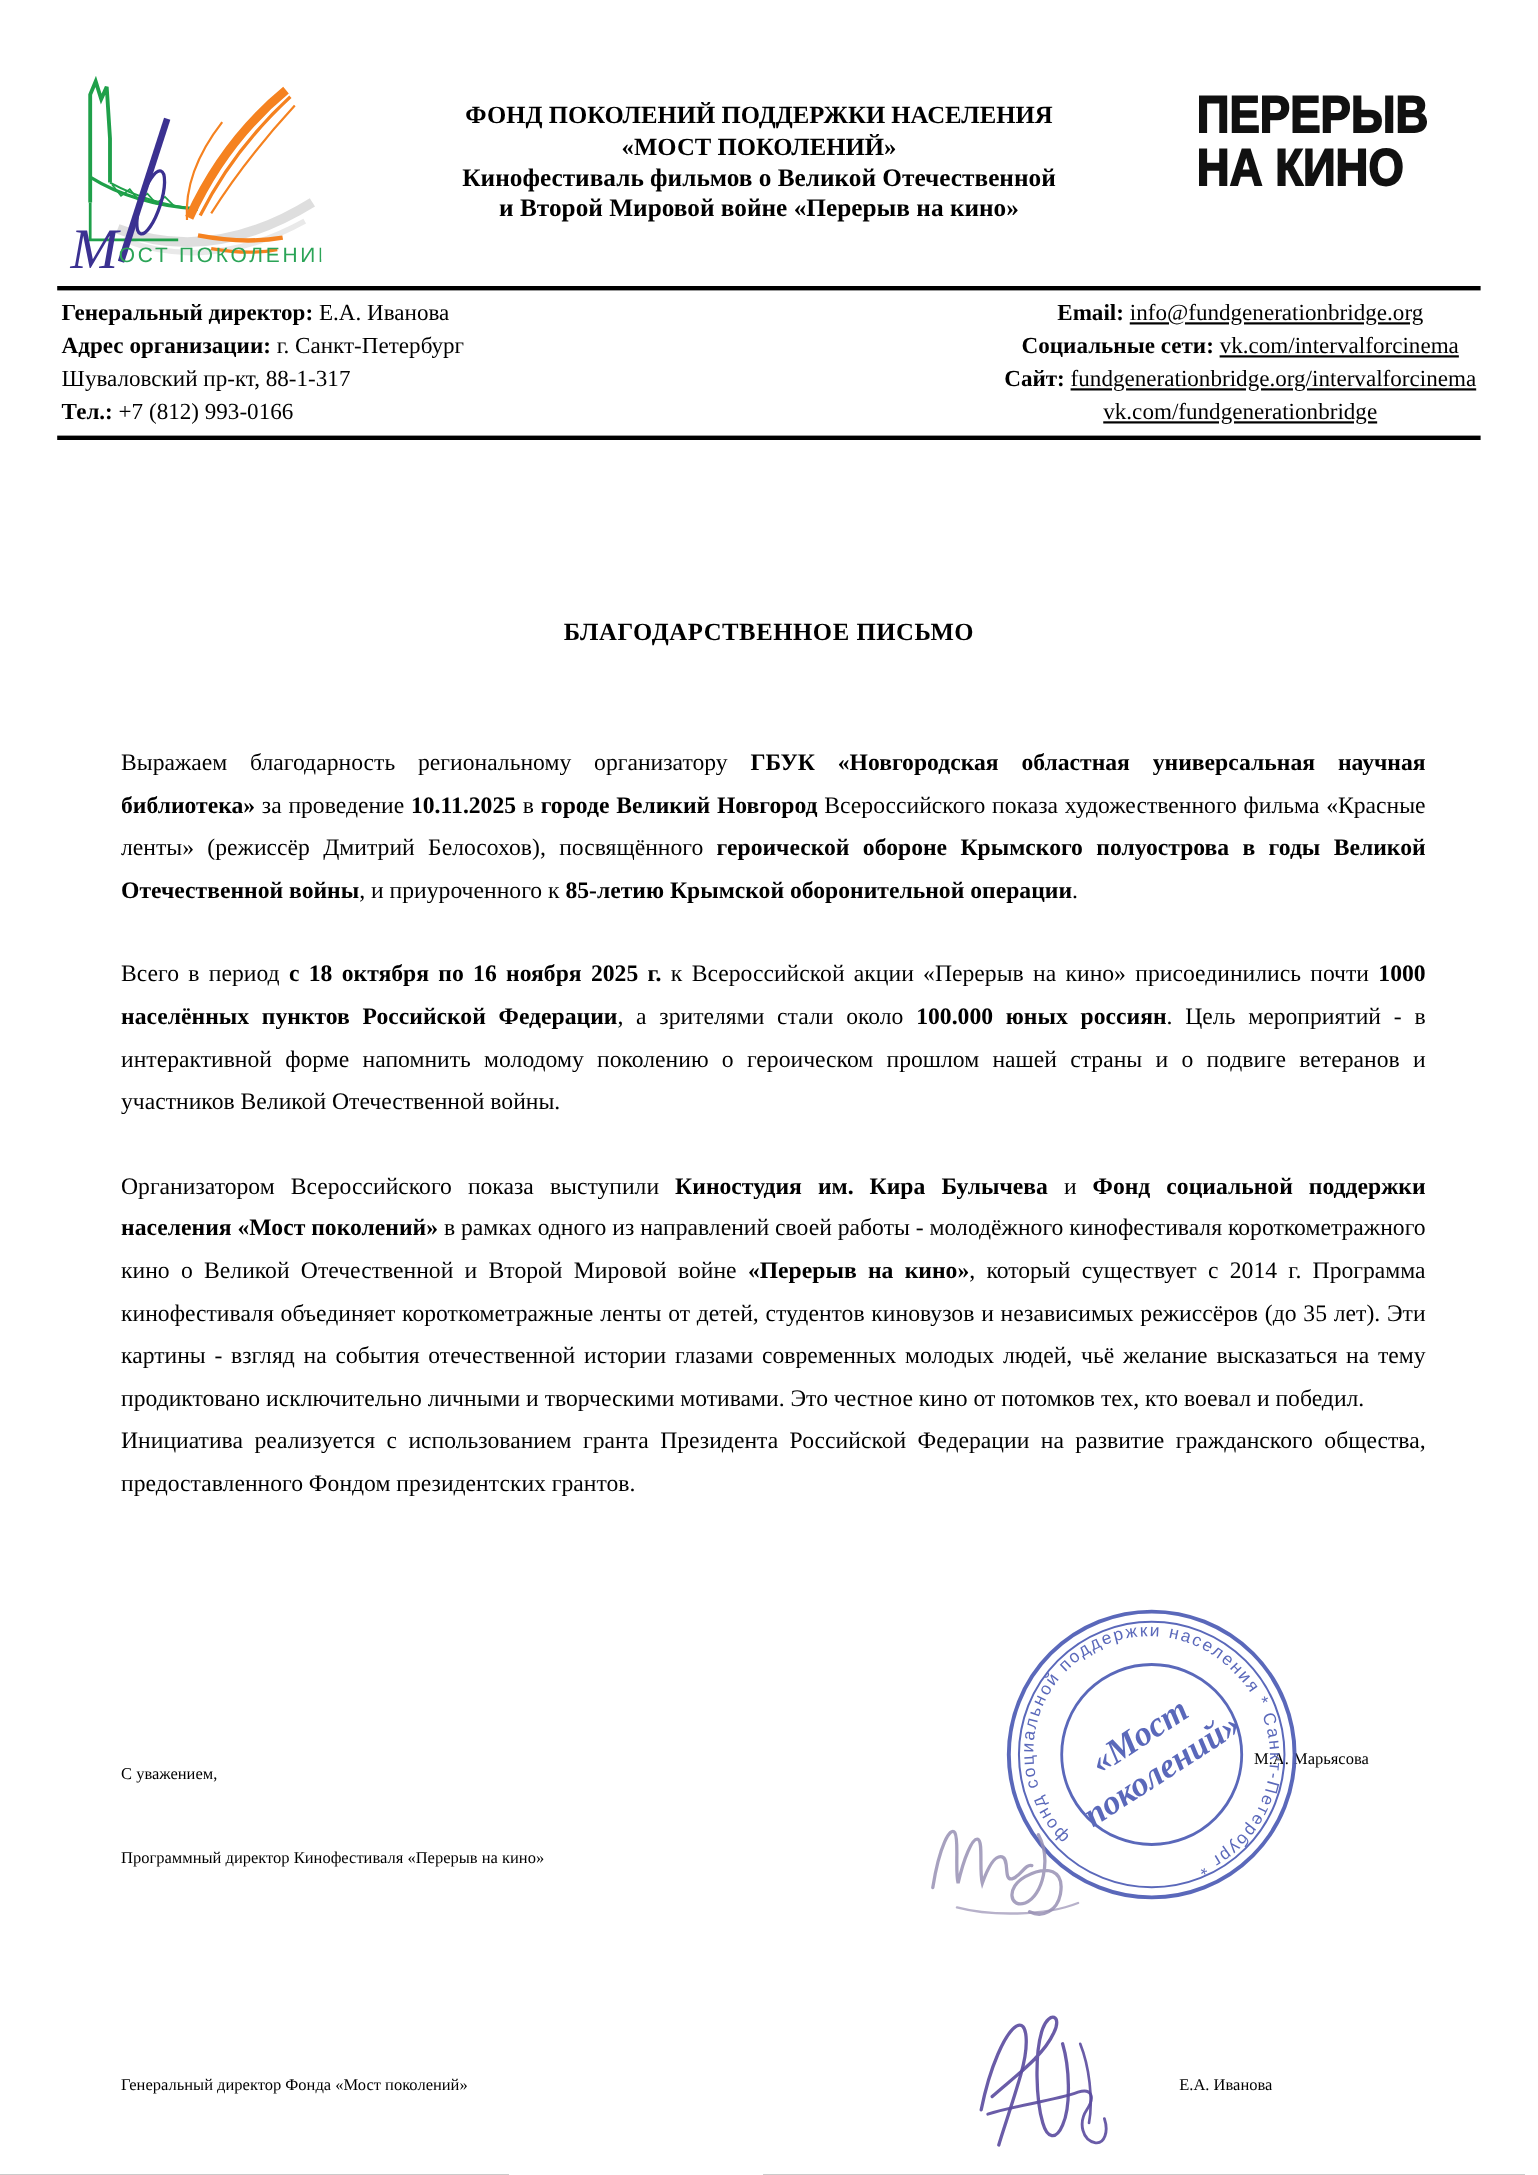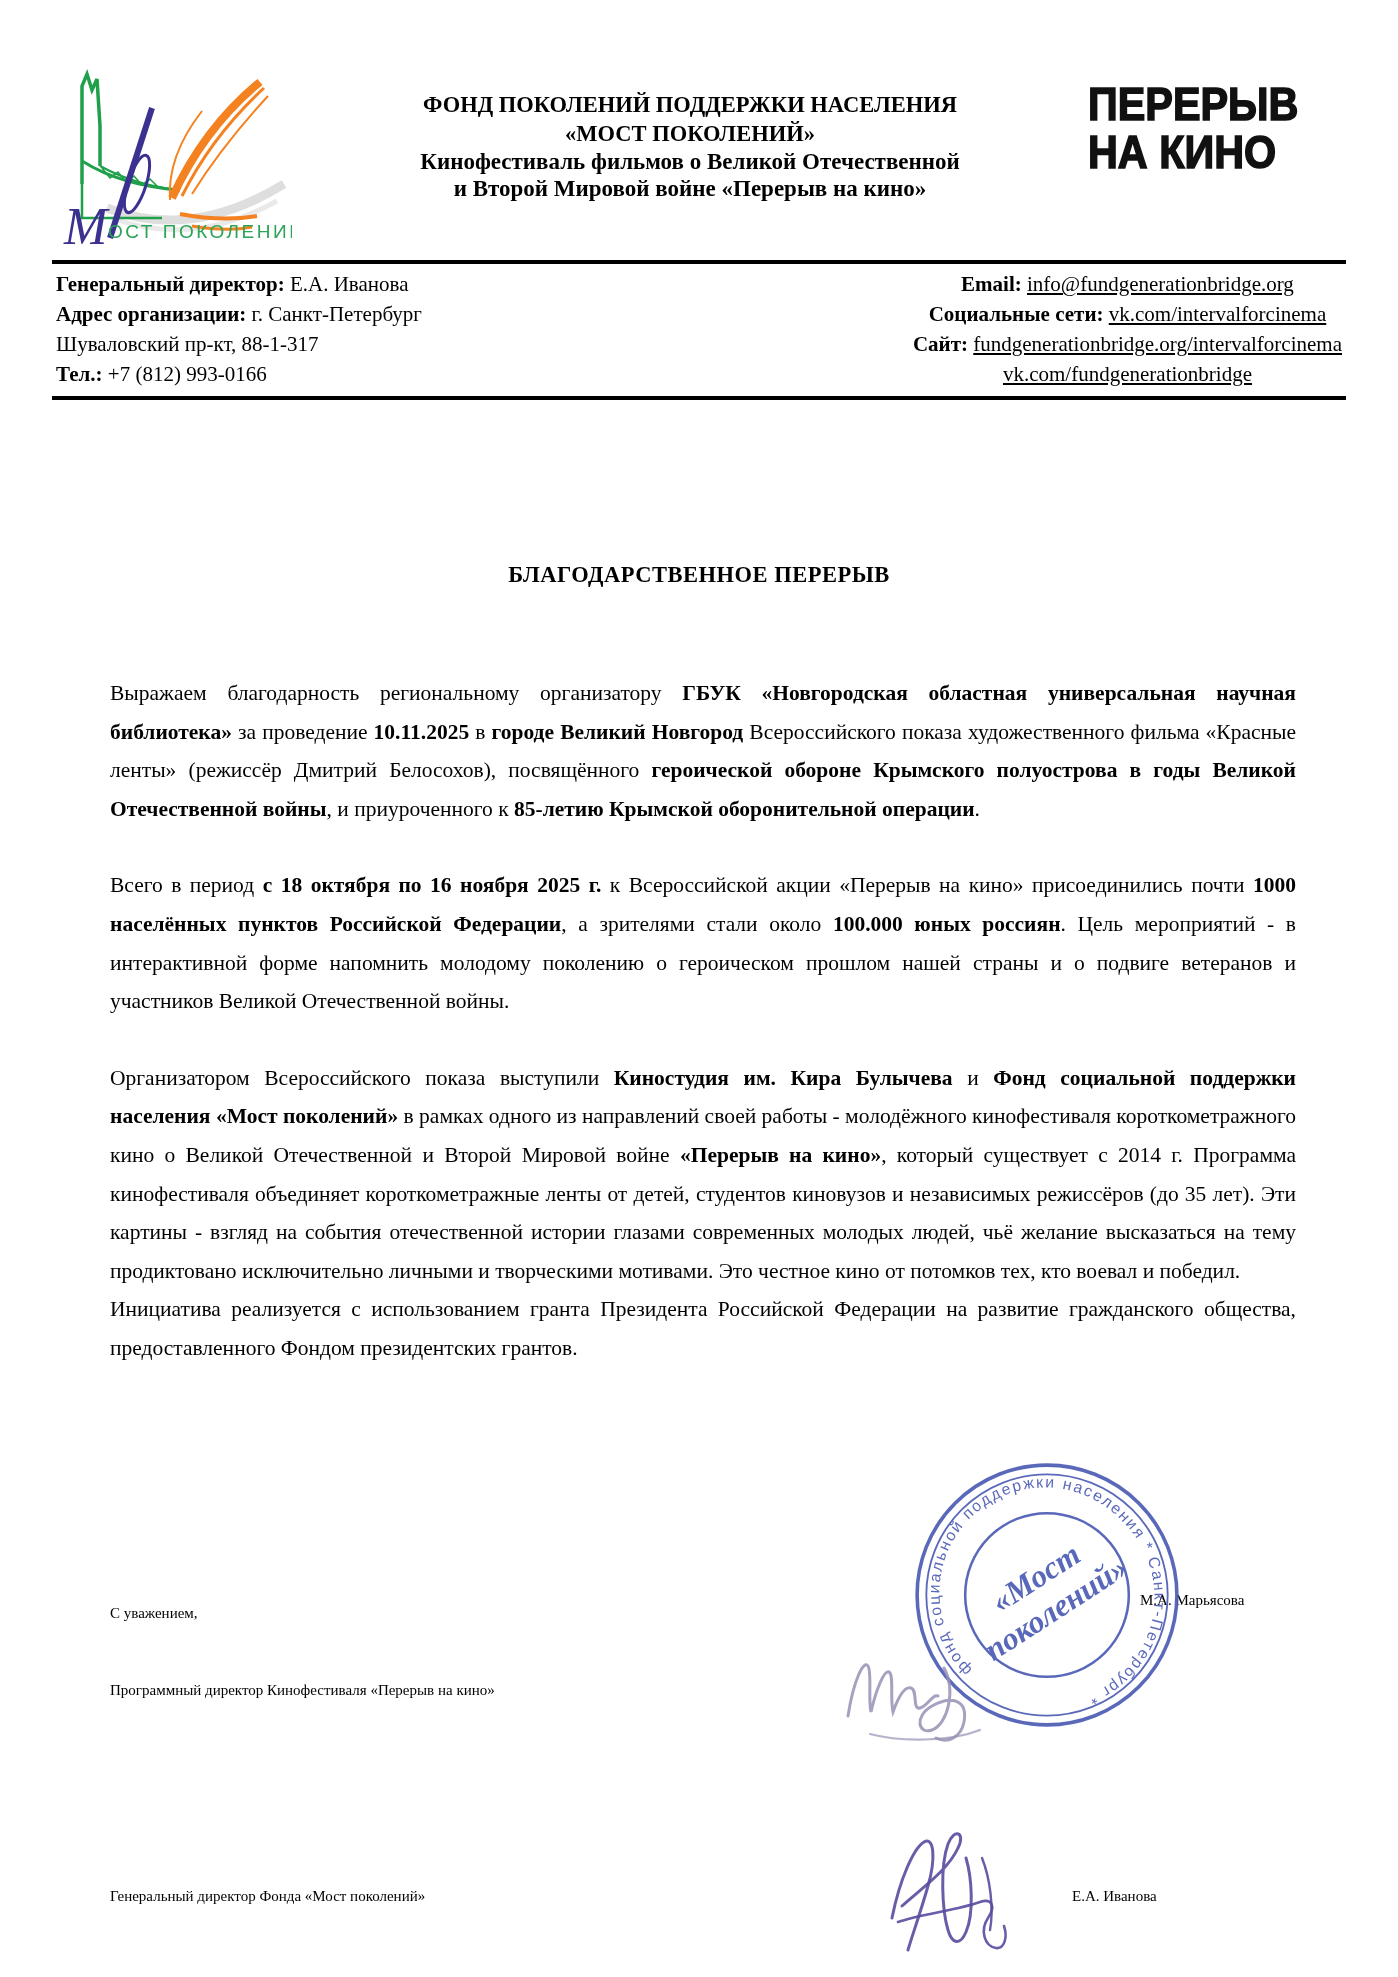--- a/index.html
+++ b/index.html
@@ -111,21 +111,21 @@
       <div><b>Тел.:</b><span> +7 (812) 993-0166</span></div>
     </div>
     <div class="col-right">
       <div><b>Email: </b><a href="#">info@fundgenerationbridge.org</a></div>
       <div><b>Социальные сети: </b><a href="#">vk.com/intervalforcinema</a></div>
       <div><b>Сайт: </b><a href="#">fundgenerationbridge.org/intervalforcinema</a></div>
       <div><b></b><a href="#">vk.com/fundgenerationbridge</a></div>
     </div>
   </div>
 
-  <div class="letter-title">БЛАГОДАРСТВЕННОЕ ПЕРЕРЫВ</div>
+  <div class="letter-title">БЛАГОДАРСТВЕННОЕ ПИСЬМО</div>
 
   <div class="letter-body">
     <p><span>Выражаем благодарность региональному организатору  </span><span class="b">ГБУК «Новгородская областная универсальная научная библиотека»</span><span> за проведение </span><span class="b">10.11.2025</span><span> в </span><span class="b">городе Великий Новгород</span><span> Всероссийского показа художественного фильма «Красные ленты» (режиссёр Дмитрий Белосохов), посвящённого </span><span class="b">героической обороне Крымского полуострова в годы Великой Отечественной войны</span><span>, и приуроченного к </span><span class="b">85-летию Крымской оборонительной операции</span><span>.</span></p>
     <p><span>Всего в период </span><span class="b">с 18 октября по 16 ноября 2025 г.</span><span> к Всероссийской акции «Перерыв на кино» присоединились почти </span><span class="b">1000 населённых пунктов Российской Федерации</span><span>, а зрителями стали около </span><span class="b">100.000 юных россиян</span><span>. Цель мероприятий - в интерактивной форме напомнить молодому поколению о героическом прошлом нашей страны и о подвиге ветеранов и участников Великой Отечественной войны.</span></p>
     <p class="tight"><span>Организатором Всероссийского показа выступили </span><span class="b">Киностудия им. Кира Булычева</span><span> и </span><span class="b">Фонд социальной поддержки населения «Мост поколений»</span><span> в рамках одного из направлений своей работы - молодёжного кинофестиваля короткометражного кино о Великой Отечественной и Второй Мировой войне </span><span class="b">«Перерыв на кино»</span><span>, который существует с 2014 г. Программа кинофестиваля объединяет короткометражные ленты от детей, студентов киновузов и независимых режиссёров (до 35 лет). Эти картины - взгляд на события отечественной истории глазами современных молодых людей, чьё желание высказаться на тему продиктовано исключительно личными и творческими мотивами. Это честное кино от потомков тех, кто воевал и победил.</span></p>
     <p class="tight"><span>Инициатива реализуется с использованием гранта Президента Российской Федерации на развитие гражданского общества, предоставленного Фондом президентских грантов.</span></p>
   </div>
 
   <div class="abs closing">С уважением,</div>
 

